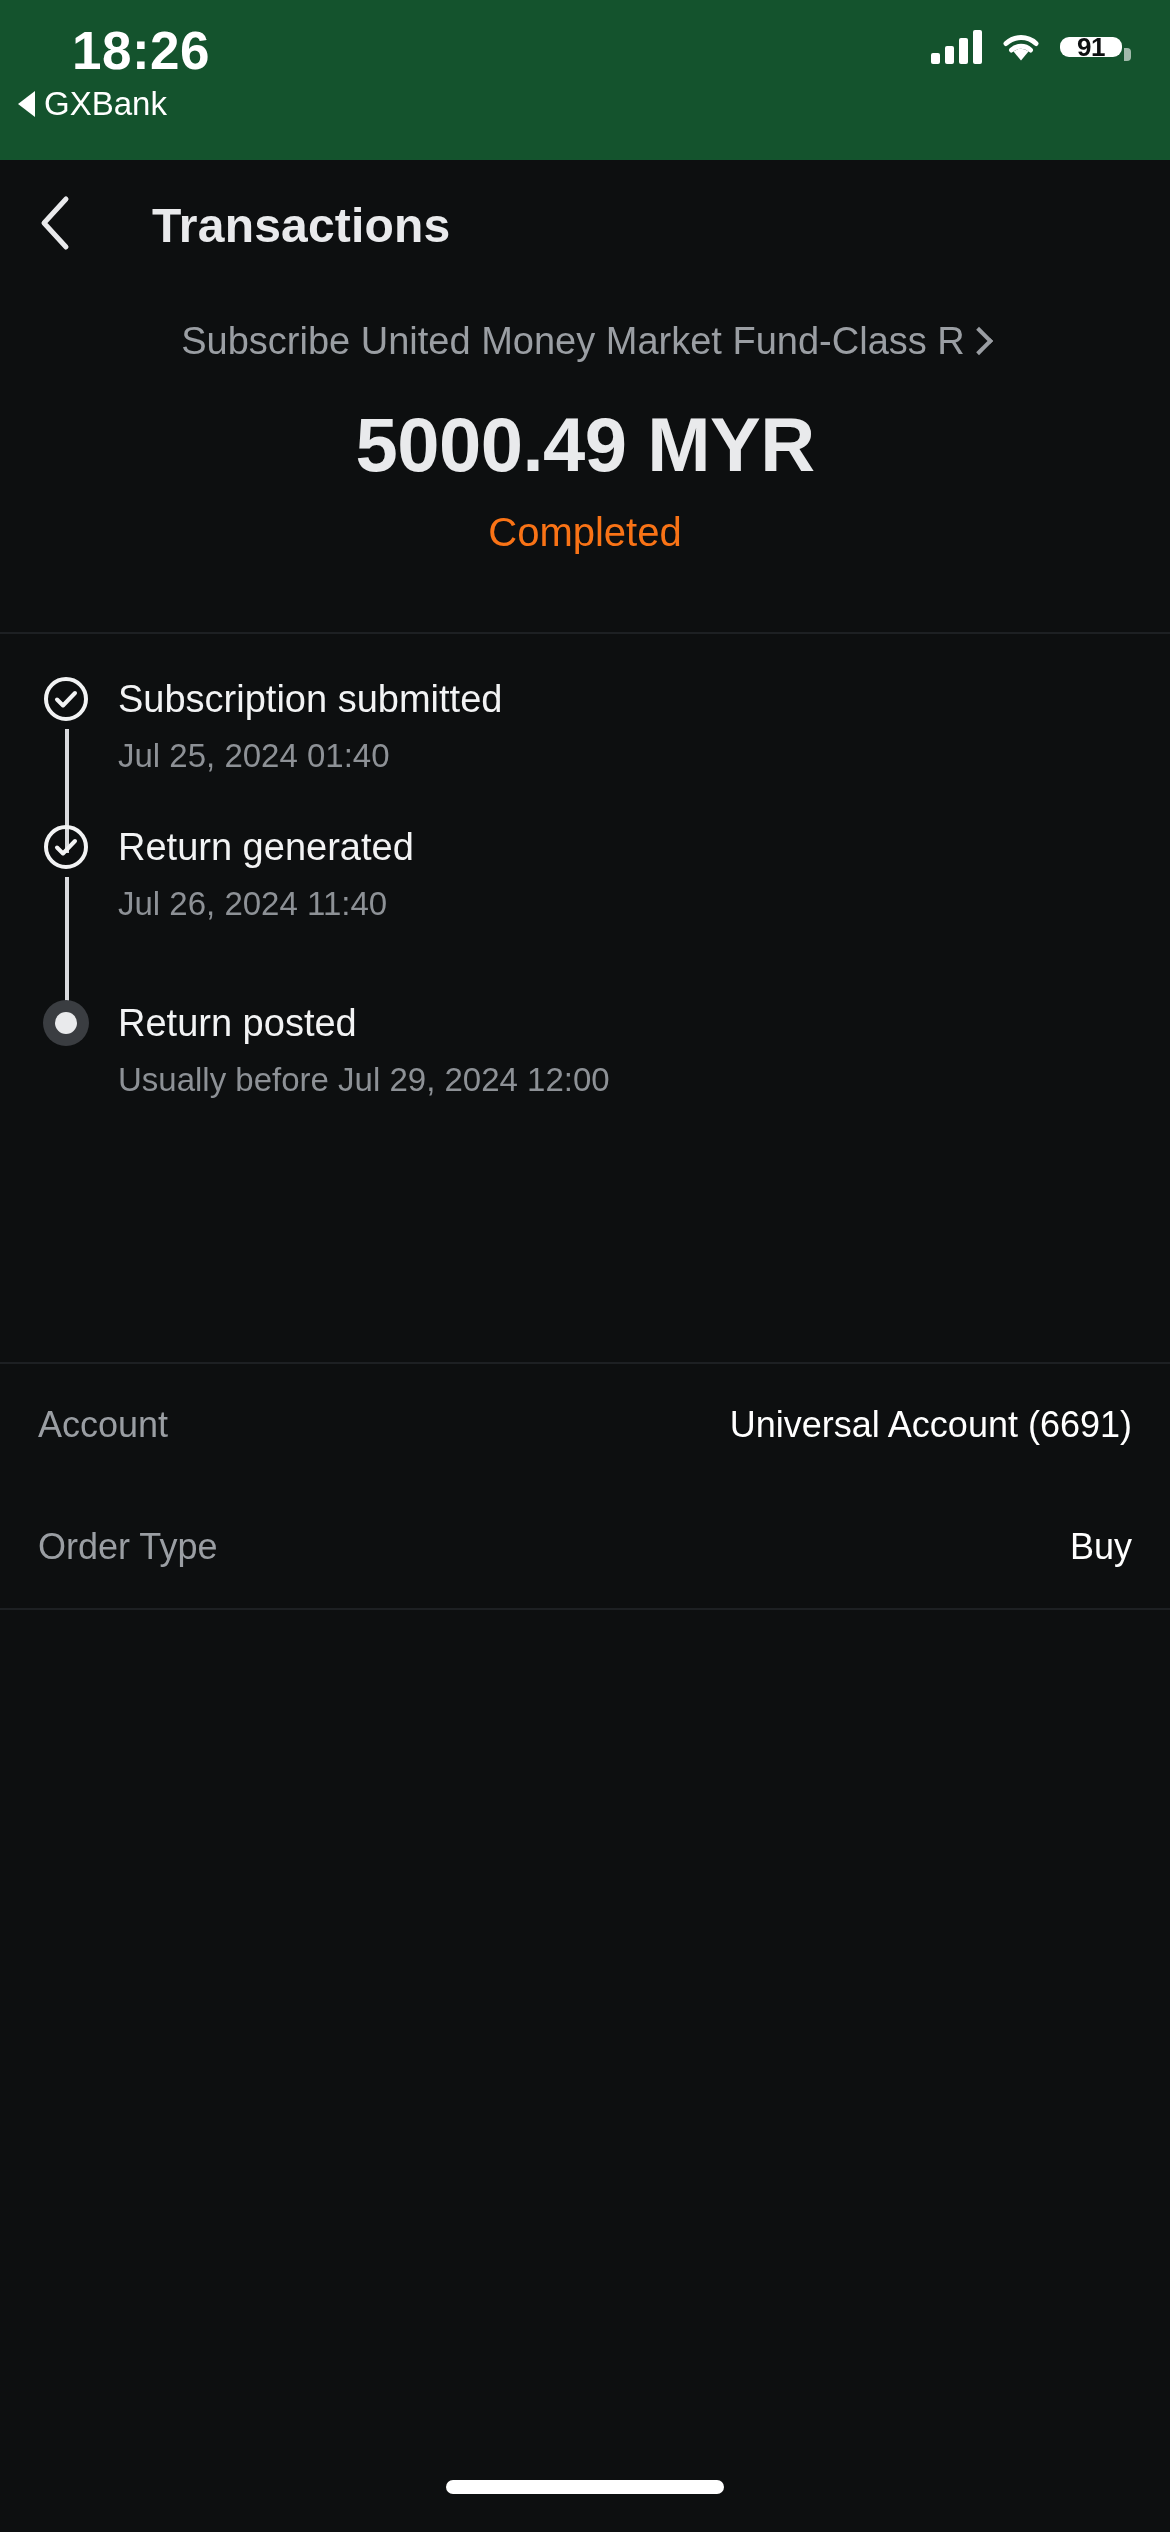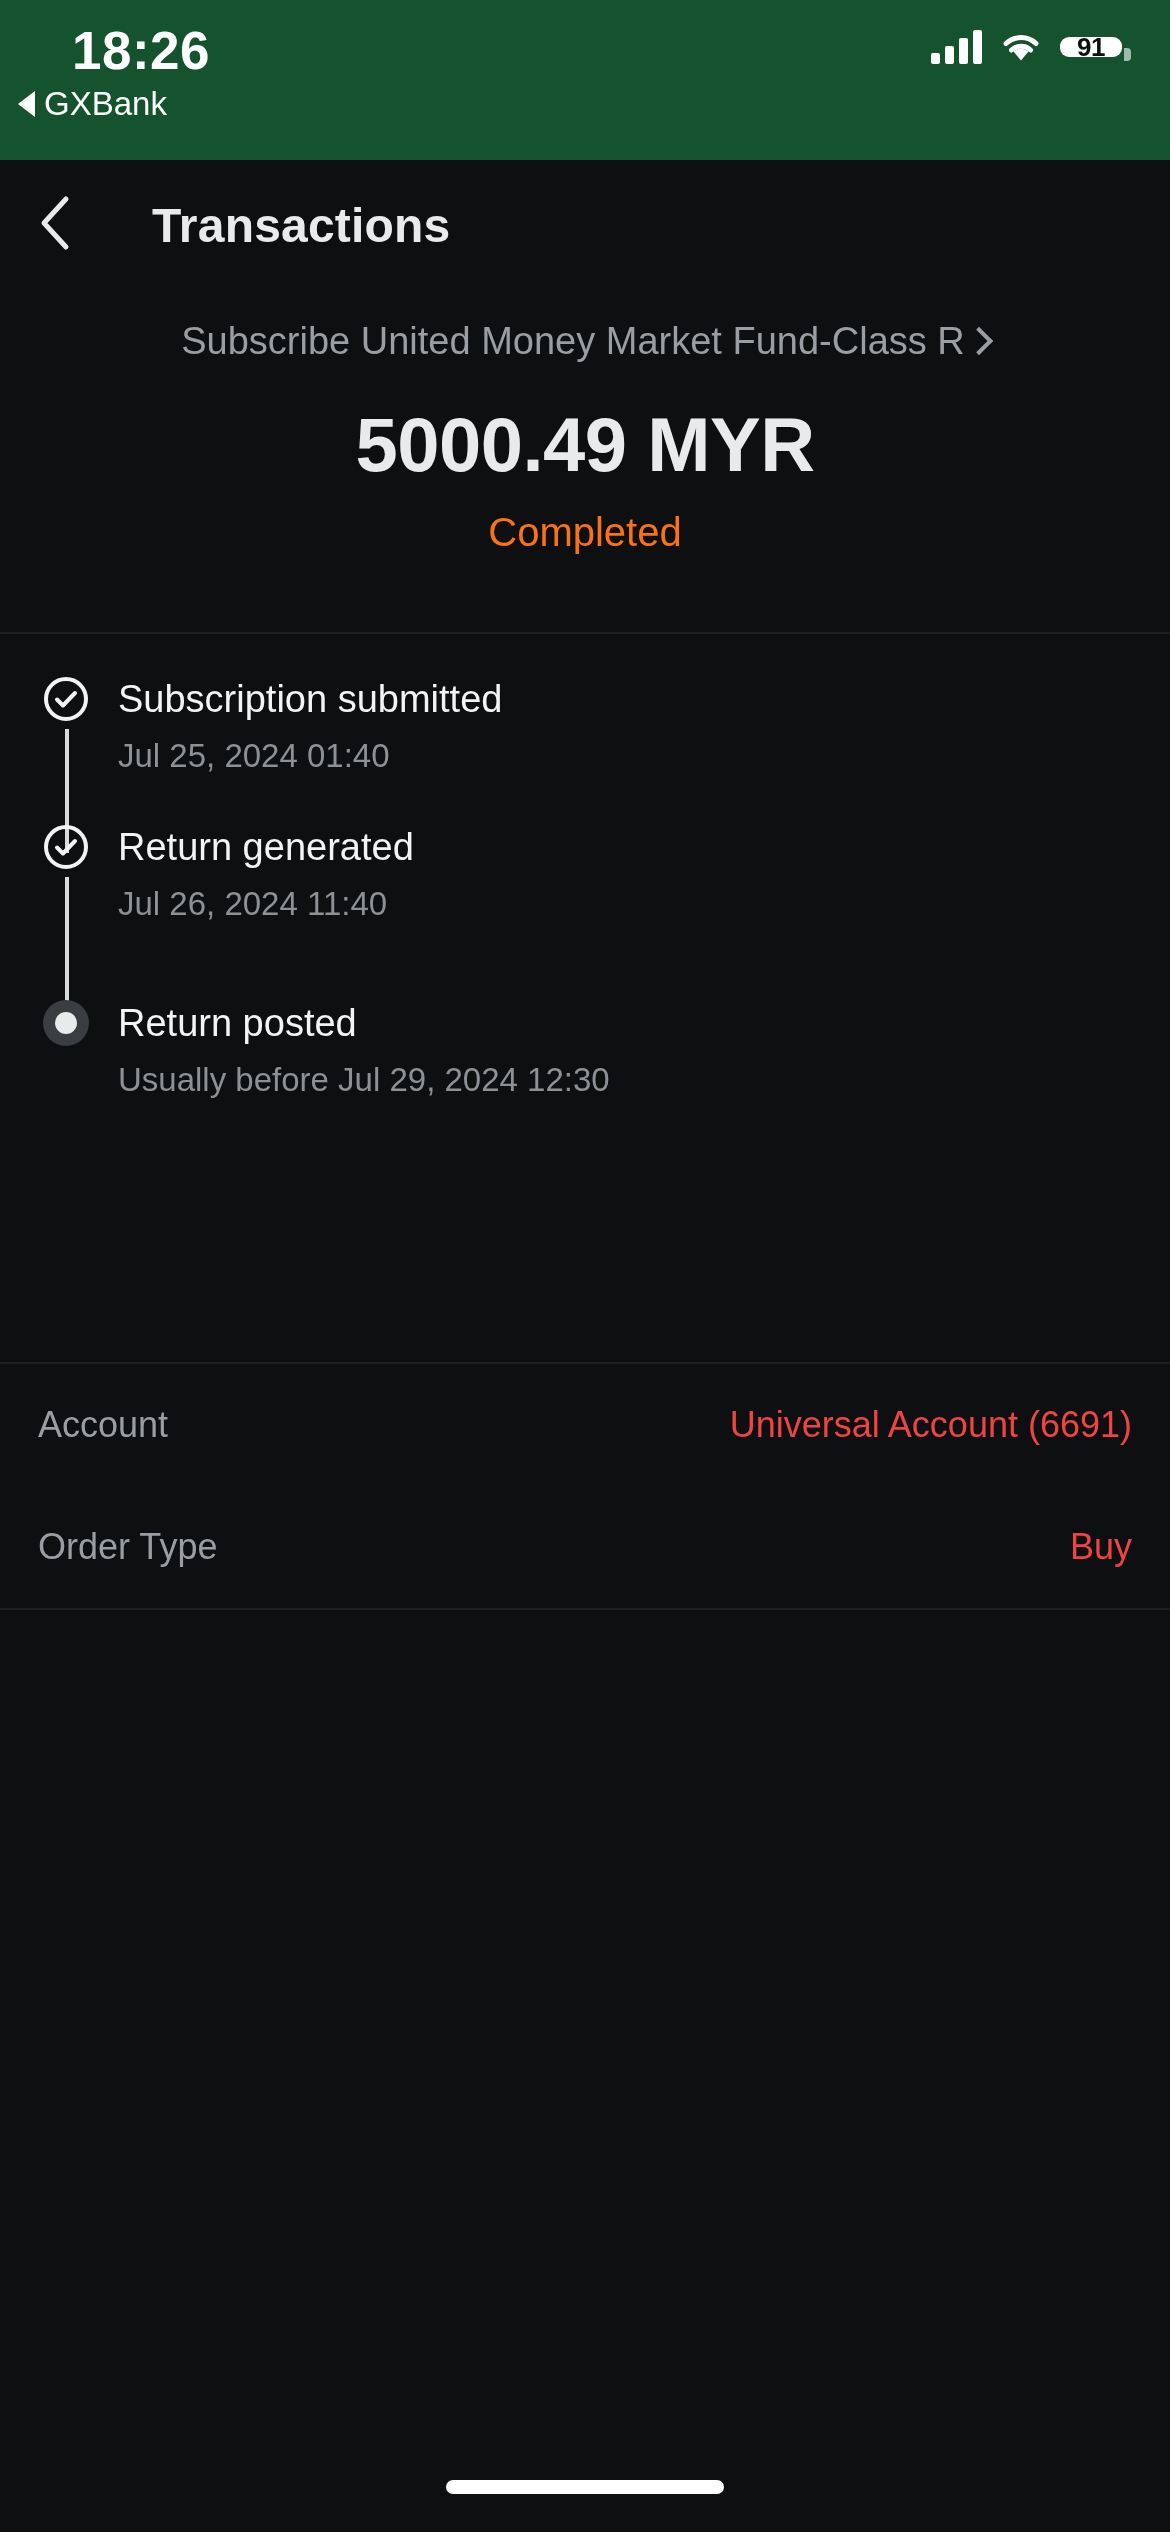--- a/index.html
+++ b/index.html
@@ -256,21 +256,21 @@
     align-items: center;
     justify-content: space-between;
   }
   .detail-label {
     font-size: 36px;
     color: #9a9ea3;
     font-weight: 400;
   }
   .detail-value {
     font-size: 36px;
-    color: #ef4444;
+    color: #ffffff;
     font-weight: 400;
   }
 
   
   .home-indicator {
     position: absolute;
     bottom: 38px;
     left: 50%;
     transform: translateX(-50%);
     width: 278px;
@@ -360,21 +360,21 @@
       <div class="tl-sub">Jul 26, 2024 11:40</div>
     </div>
 
     <div class="tl-step">
       <span class="tl-marker">
         <span class="ring-dot">
             <i></i>
           </span>
       </span>
       <div class="tl-title">Return posted</div>
-      <div class="tl-sub">Usually before Jul 29, 2024 12:30</div>
+      <div class="tl-sub">Usually before Jul 29, 2024 12:00</div>
     </div>
 
   </div>
 
   <div class="divider" style="top:1362px"></div>
 
   <div class="details">
     <div class="detail-row">
       <span class="detail-label">Account</span>
       <span class="detail-value">Universal Account (6691)</span>

